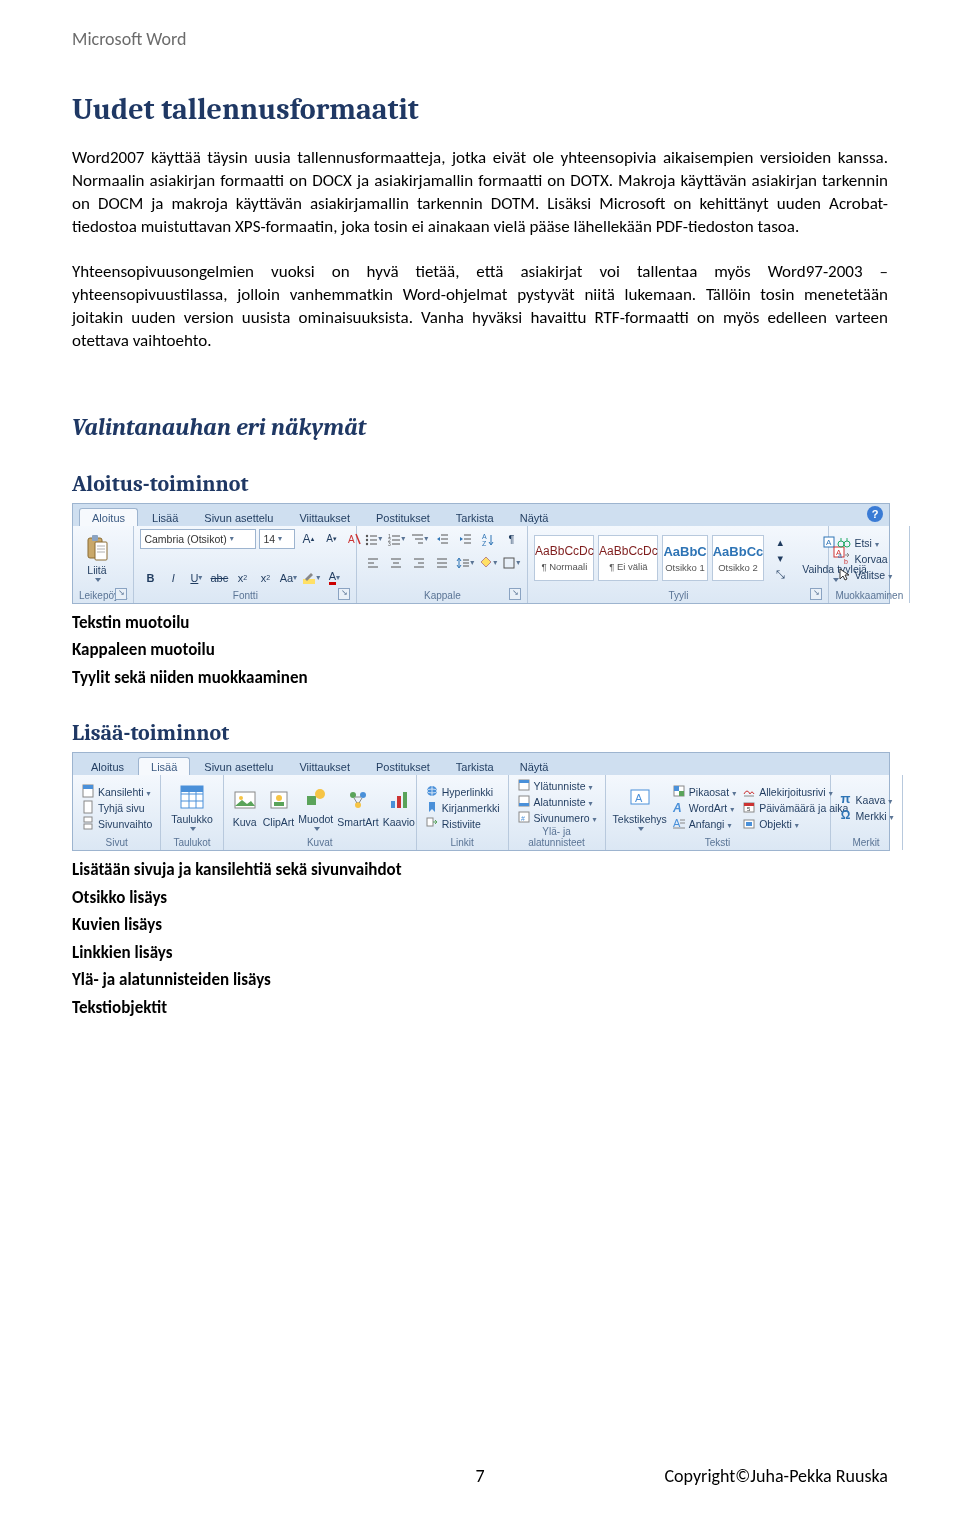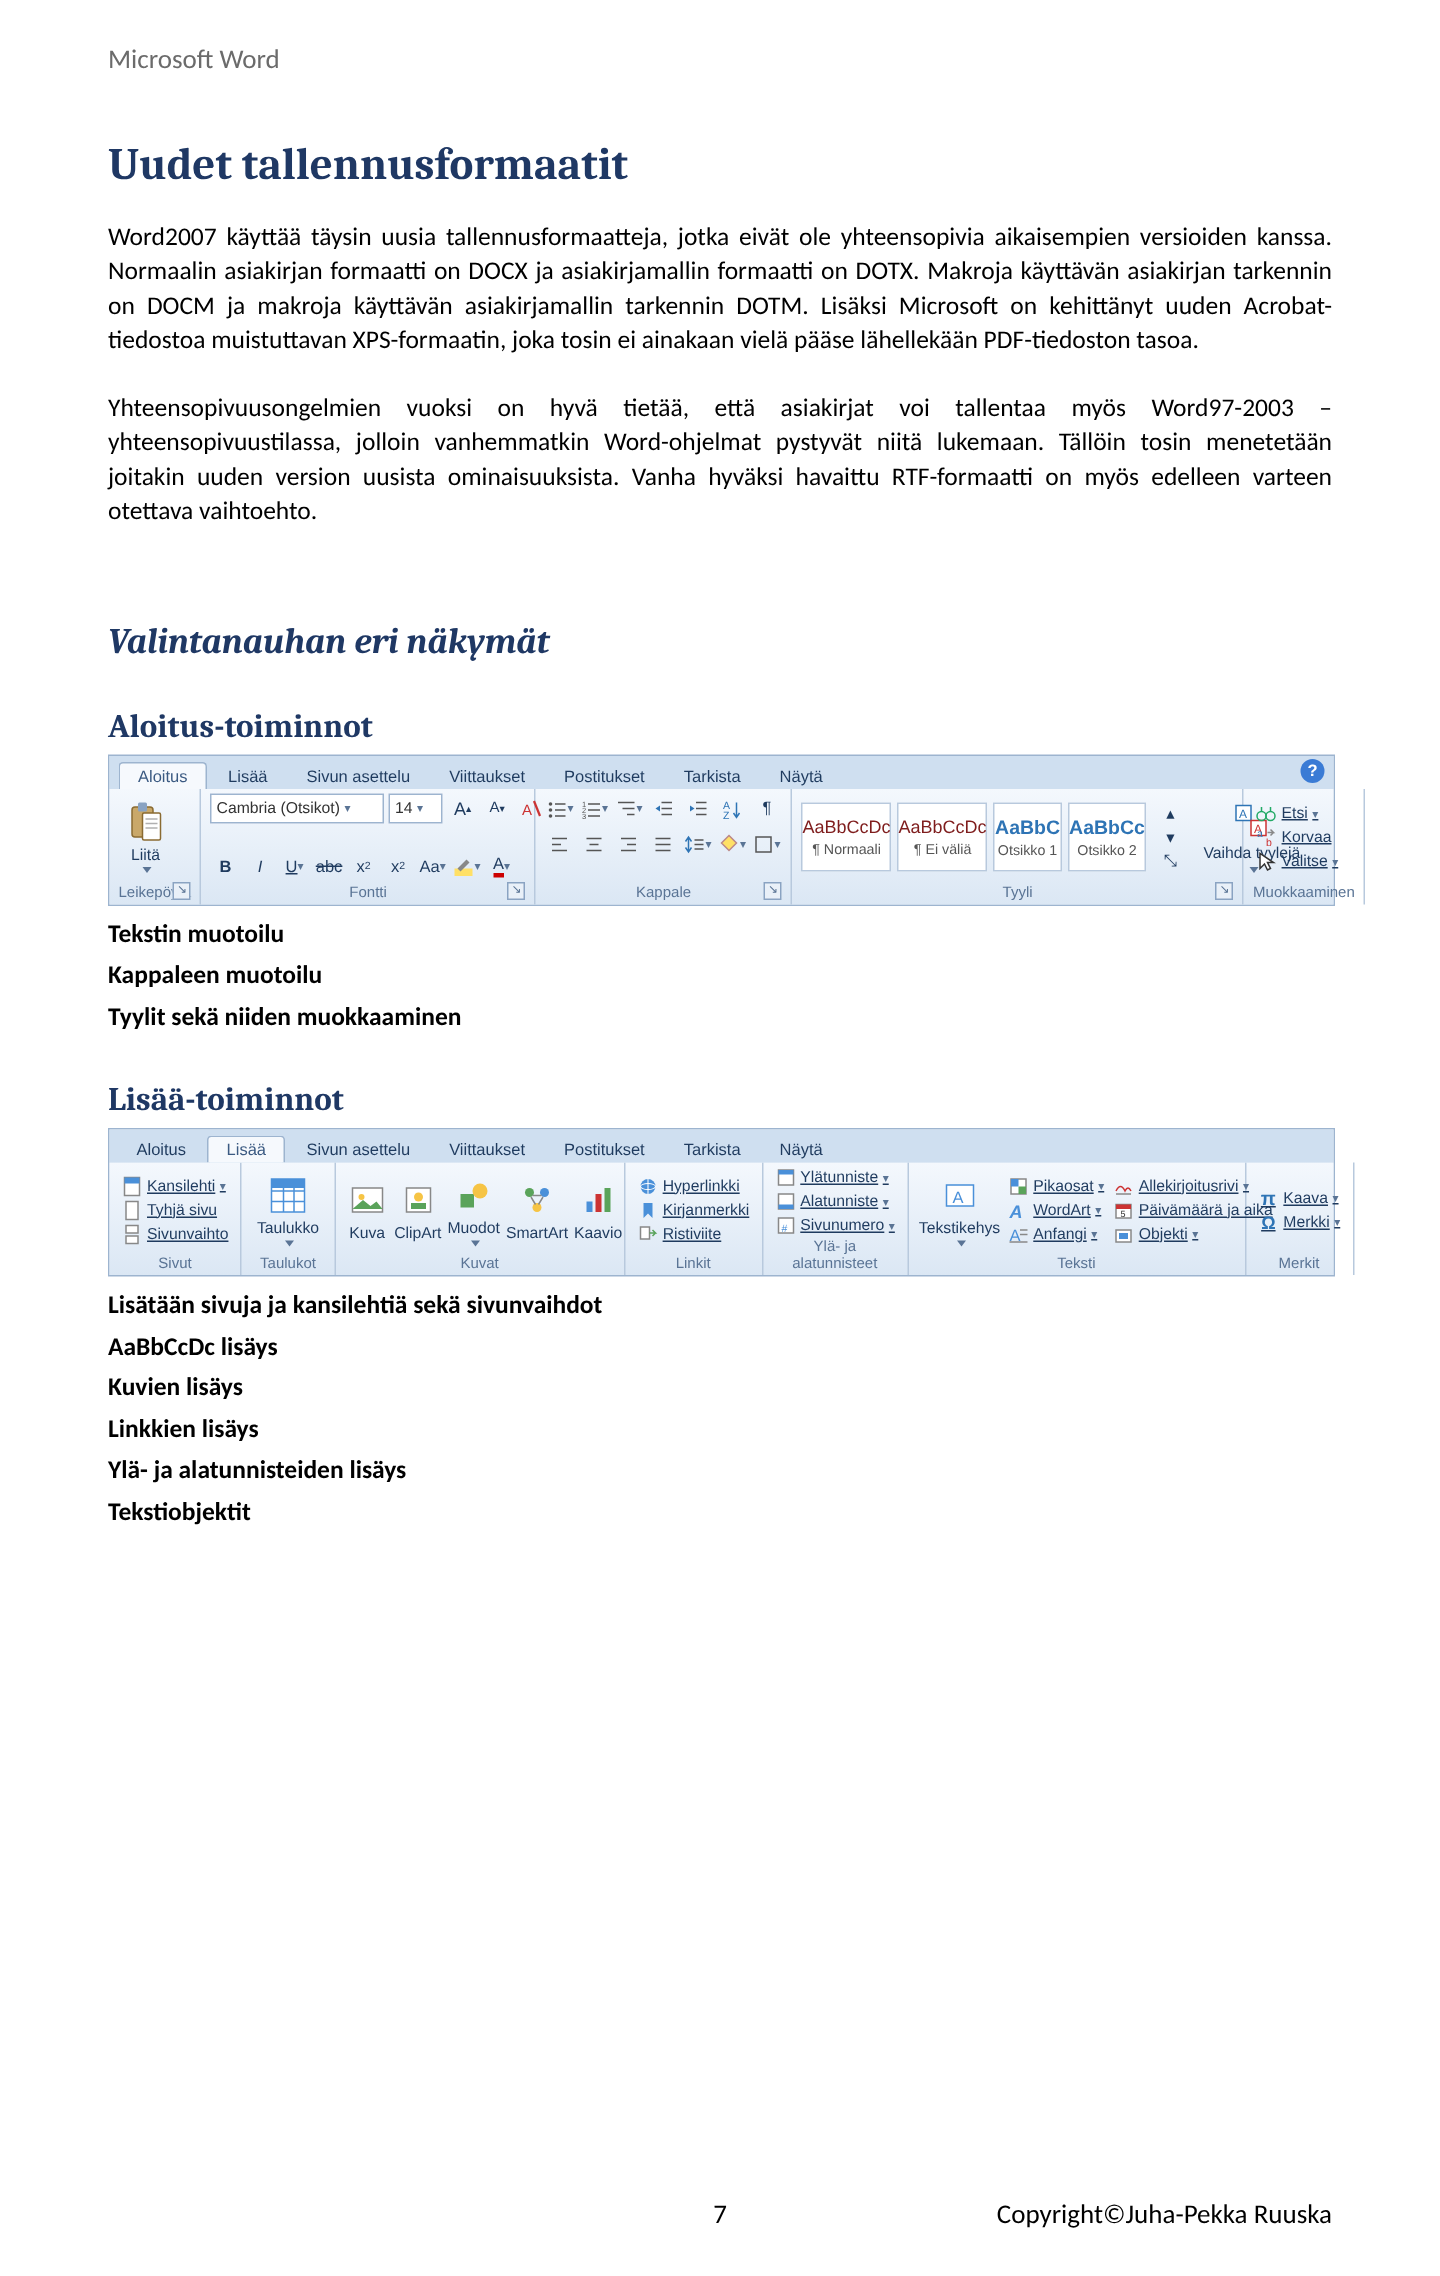--- a/index.html
+++ b/index.html
@@ -156,24 +156,23 @@
     gap: 2px;
     padding: 2px 4px;
   }
   .big-btn .ico {
     width: 28px; height: 28px;
     display:flex;align-items:center;justify-content:center;
   }
   .big-btn .lbl { font-size: 10.5px; color:#1f3b5f; white-space: nowrap;}
   .row-btns { display:flex; flex-direction:column; gap:2px; }
   .mini {
-    display:flex; align-items:center; gap:3px;
+    display:flex; align-items:flex-end; gap:3px;
     font-size:10.5px; color:#1f3b5f; white-space:nowrap;
     padding: 0 2px;
-    text-decoration: underline;
   }
   .mini .ico { width:14px;height:14px;display:inline-flex;align-items:center;justify-content:center; }
   .fontsel {
     display:flex;align-items:center;gap:3px;
     background:#fff;border:1px solid #9db4cf;height:18px;padding:0 3px;
     font-size:10.5px;color:#333;
   }
   .dd { color:#5a7495; font-size:8px; }
   .iconbar { display:flex; gap:3px; align-items:center; }
   .ib {
@@ -792,21 +791,21 @@
               </div>
         </div>
           </div>
         <div class="glabel"><span>Merkit</span></div>
       </div>
     </div>
   </div>
 
   <div class="bullets">
     <div>Lisätään sivuja ja kansilehtiä sekä sivunvaihdot</div>
-    <div>AaBbCcDc lisäys</div>
+    <div>Otsikko lisäys</div>
     <div>Kuvien lisäys</div>
     <div>Linkkien lisäys</div>
     <div>Ylä- ja alatunnisteiden lisäys</div>
     <div>Tekstiobjektit</div>
   </div>
 
   <div class="footer">
     <span style="flex:1"></span>
     <span style="flex:0 0 auto">7</span>
     <span style="flex:1;text-align:right">Copyright©Juha-Pekka Ruuska</span>

